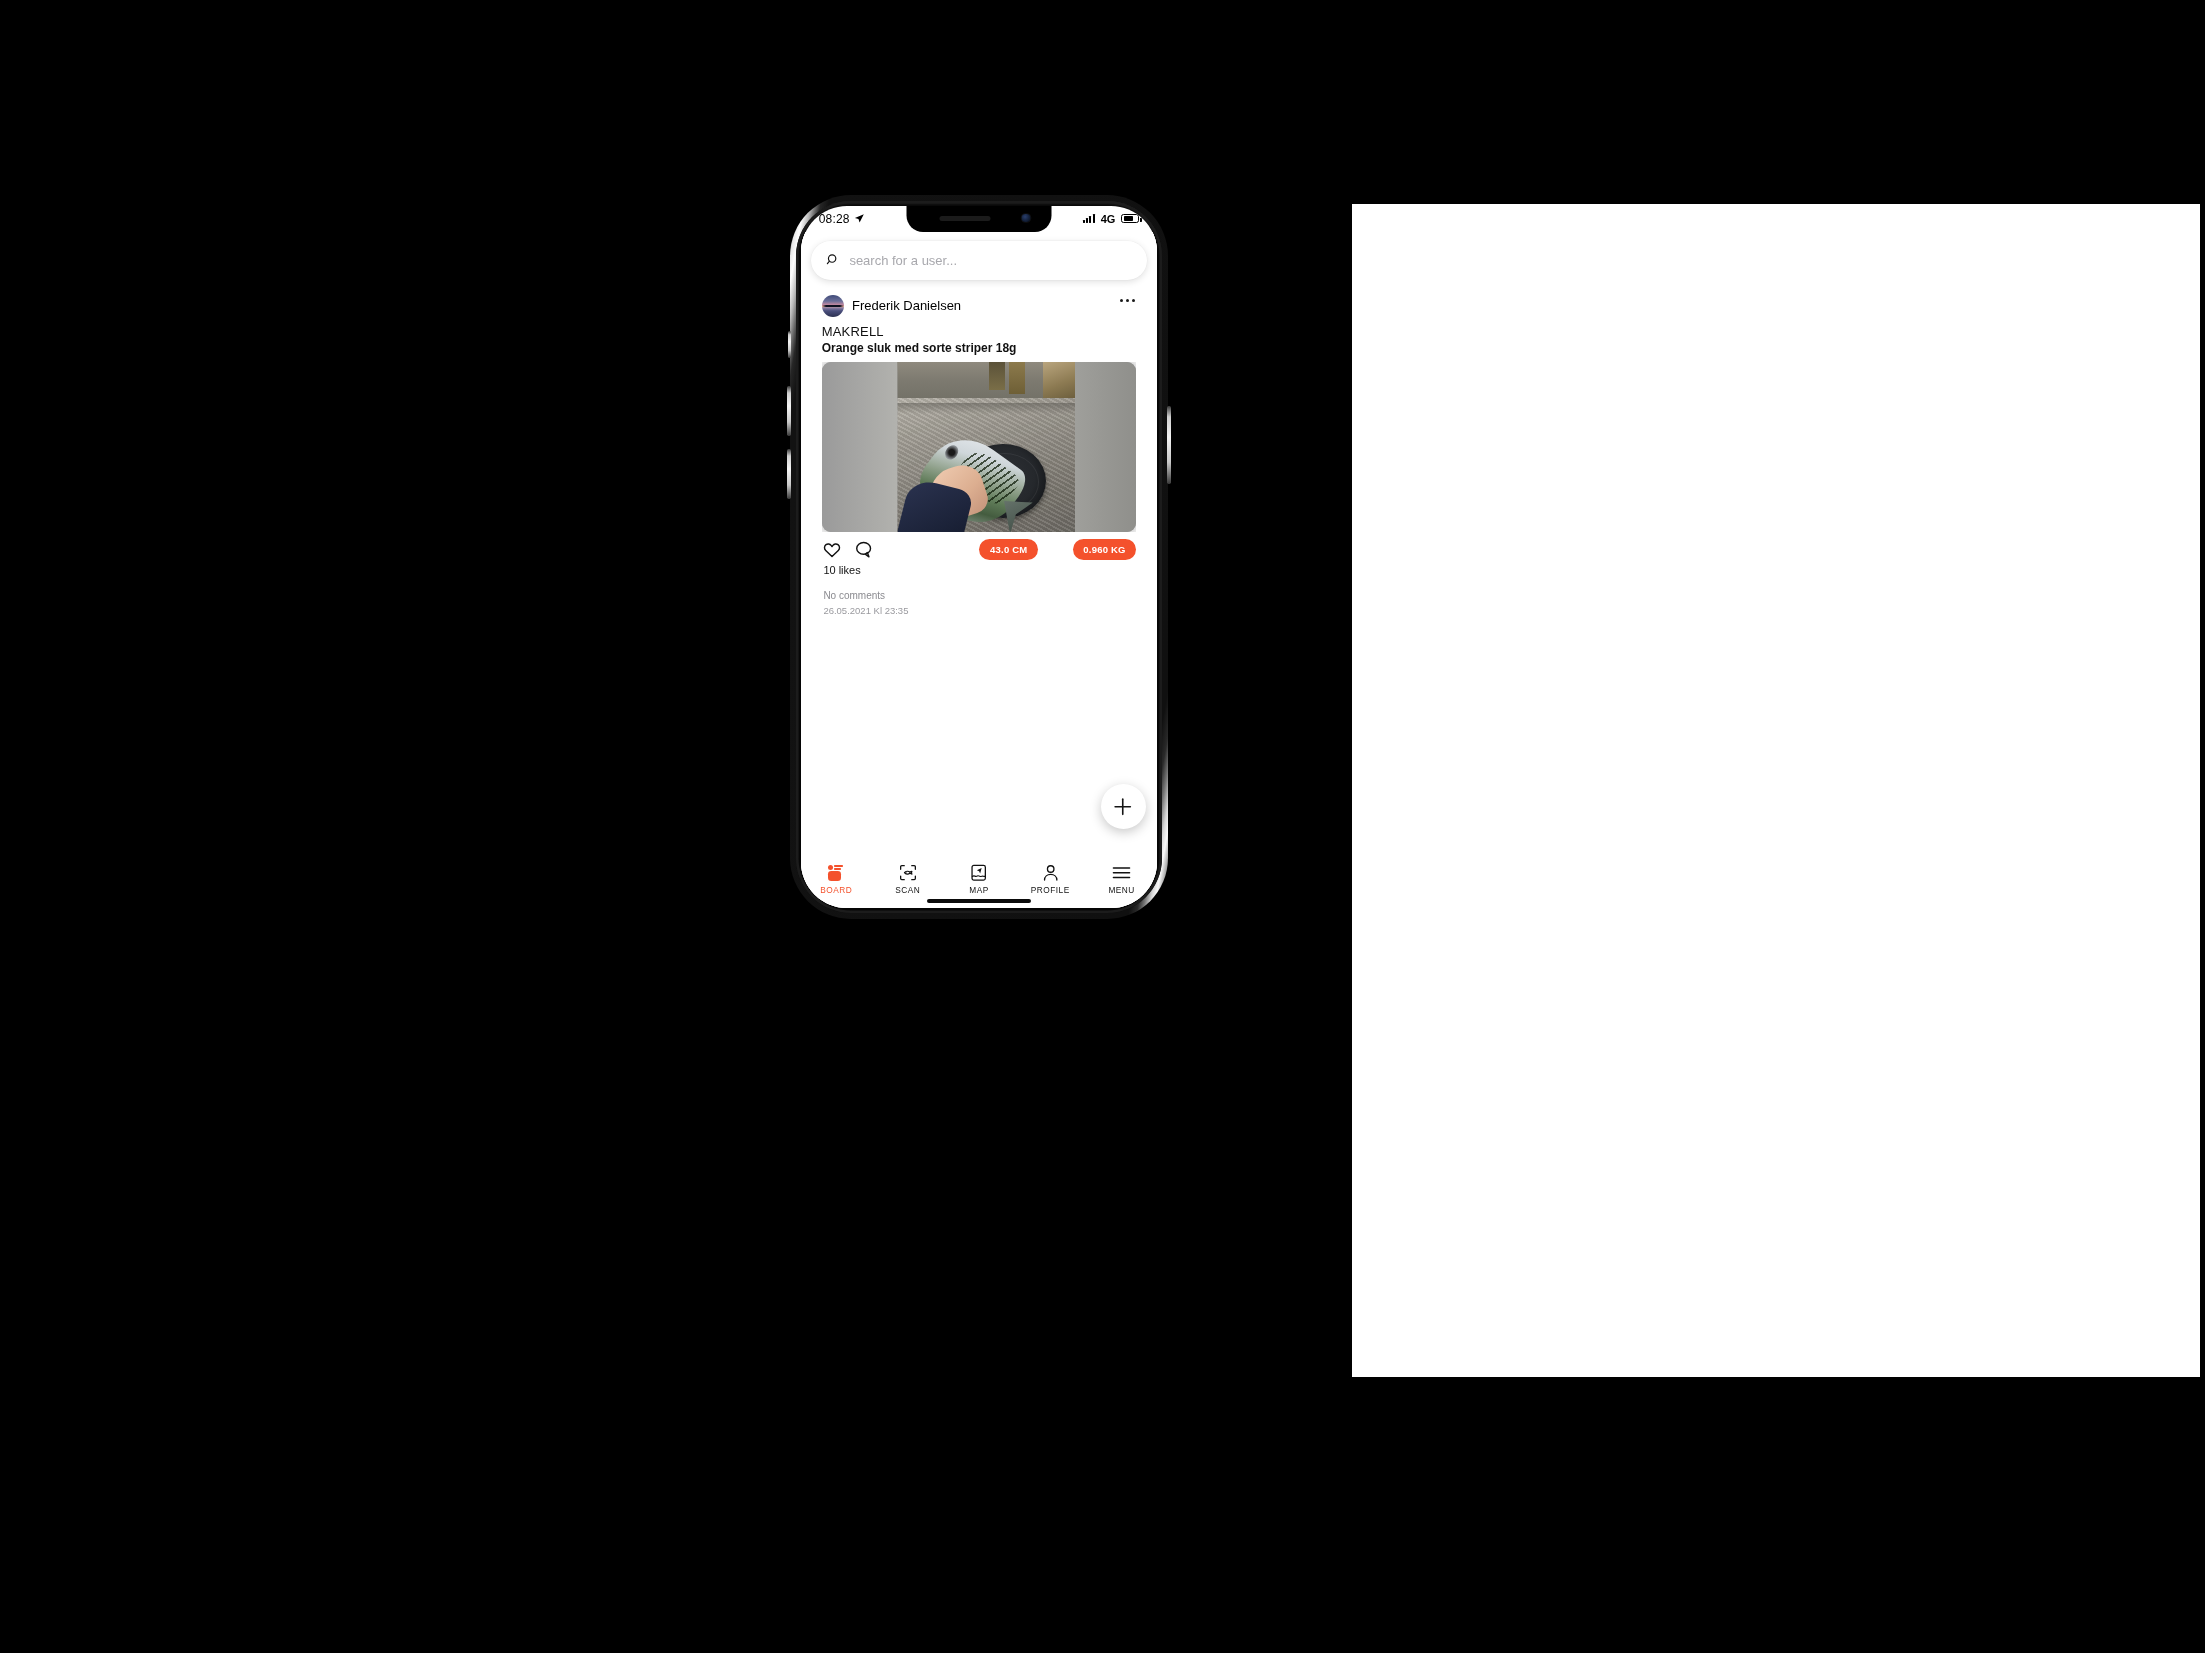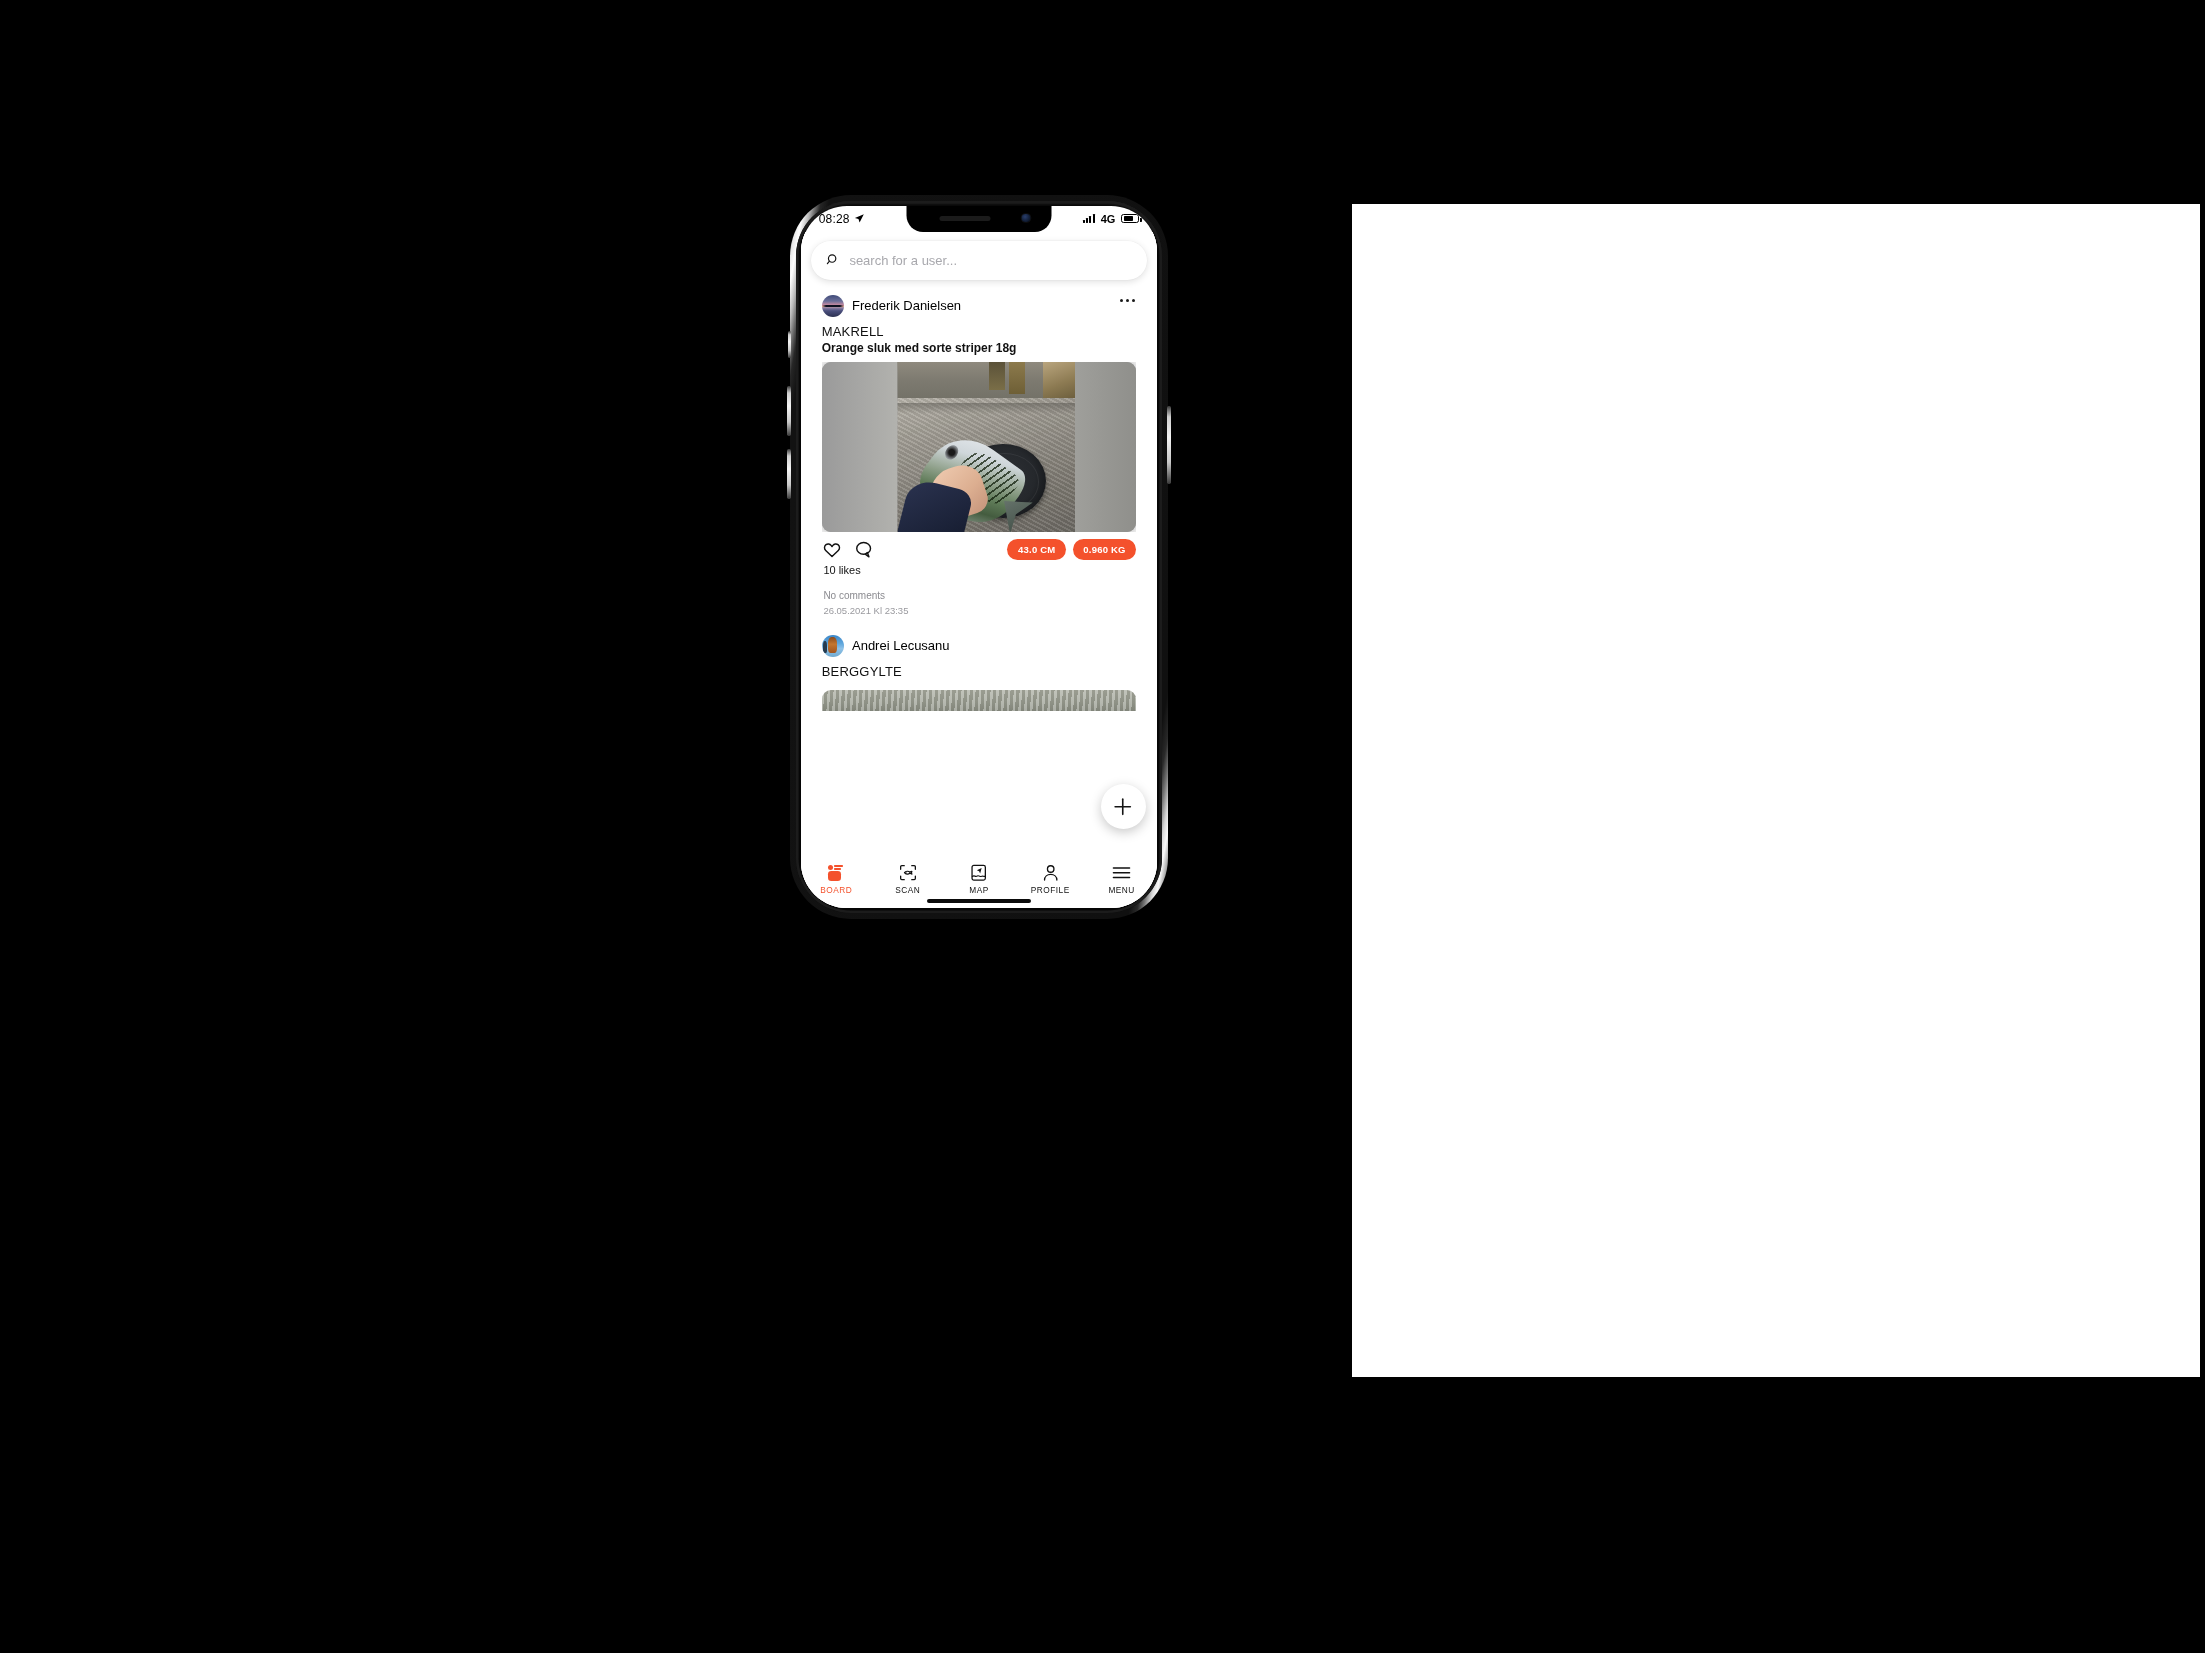--- a/index.html
+++ b/index.html
@@ -191,21 +191,21 @@
       backdrop-filter:blur(6.6px); }
   .photo-blurL{ left:0; background:linear-gradient(90deg,#9a9a9a,#b2b2ae); }
   .photo-blurR{ right:0; width:19.5%; background:linear-gradient(90deg,#9f9f9b,#8f8f8b); }
 
   
   .actions{ display:flex; align-items:center; padding:9px 1.7px 0; position:relative; }
   .act-icons{ display:flex; align-items:center; gap:13.2px; }
   .badges{ position:absolute; right:0; top:7.4px; display:flex; gap:6.6px; }
   .badge{
     background:#F4512C; color:#fff; font-size:9.5px; font-weight:700;
-    border-radius:11.6px; padding:5px 10.7px; letter-spacing:0.2px; white-space:nowrap;
+    border-radius:11.6px; padding:5px 10.7px; letter-spacing:0.2px; white-space:nowrap;margin-left:28px;
   }
   .likes{ font-size:11px; color:#111; padding:5.8px 1.7px 0; }
   .nocomments{ font-size:10px; color:#8b8b90; padding:14px 1.7px 0; }
   .timestamp{ font-size:9.5px; color:#9a9a9f; padding:4.1px 1.7px 0; }
 
   .post2{ padding-top:15px; }
   .photo2{ margin-top:8.3px; height:21.5px; border-radius:9px 9px 0 0; overflow:hidden;
       background:linear-gradient(180deg,#adb0a4 0%,#9ea296 60%,#8e9287 100%); position:relative;}
   .photo2:before{ content:""; position:absolute; inset:0;
       background:repeating-linear-gradient(94deg, rgba(255,255,255,.25) 0 2.5px, rgba(70,70,60,.18) 2.5px 5.8px); }
@@ -348,28 +348,20 @@
                 <span class="badge">43.0 CM</span>
                 <span class="badge">0.960 KG</span>
               </div>
             </div>
 
             <div class="likes">10 likes</div>
             <div class="nocomments">No comments</div>
             <div class="timestamp">26.05.2021 Kl 23:35</div>
           </div>
 
-          <div class="post post2">
-            <div class="post-head">
-              <div class="avatar av2"></div>
-              <span class="uname">Andrei Lecusanu</span>
-            </div>
-            <div class="species">BERGGYLTE</div>
-            <div class="photo2"></div>
-          </div>
 
         </div>
 
         <div class="fab">
           <svg width="21.5" height="21.5" viewBox="0 0 24 24">
             <line x1="12" y1="3.5" x2="12" y2="20.5" stroke="#151515" stroke-width="1.8" stroke-linecap="round"></line>
             <line x1="3.5" y1="12" x2="20.5" y2="12" stroke="#151515" stroke-width="1.8" stroke-linecap="round"></line>
           </svg>
         </div>
 

